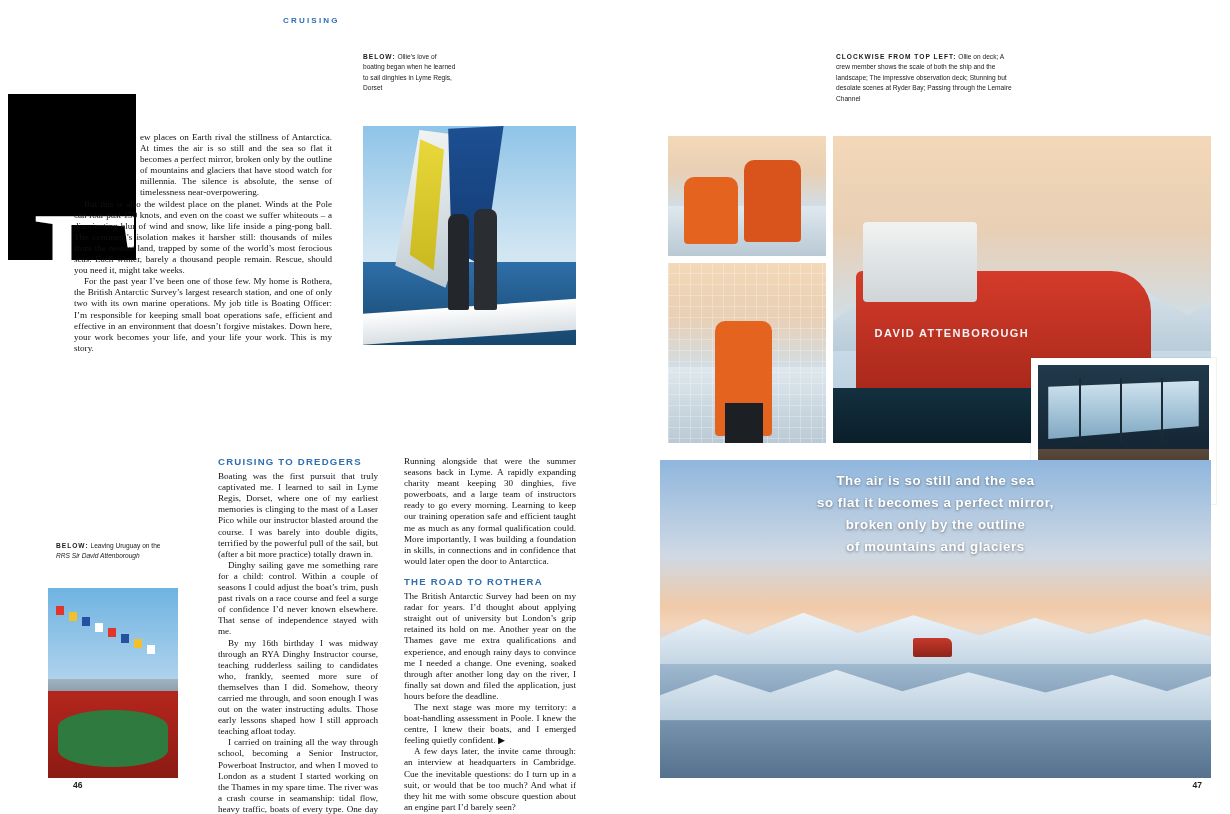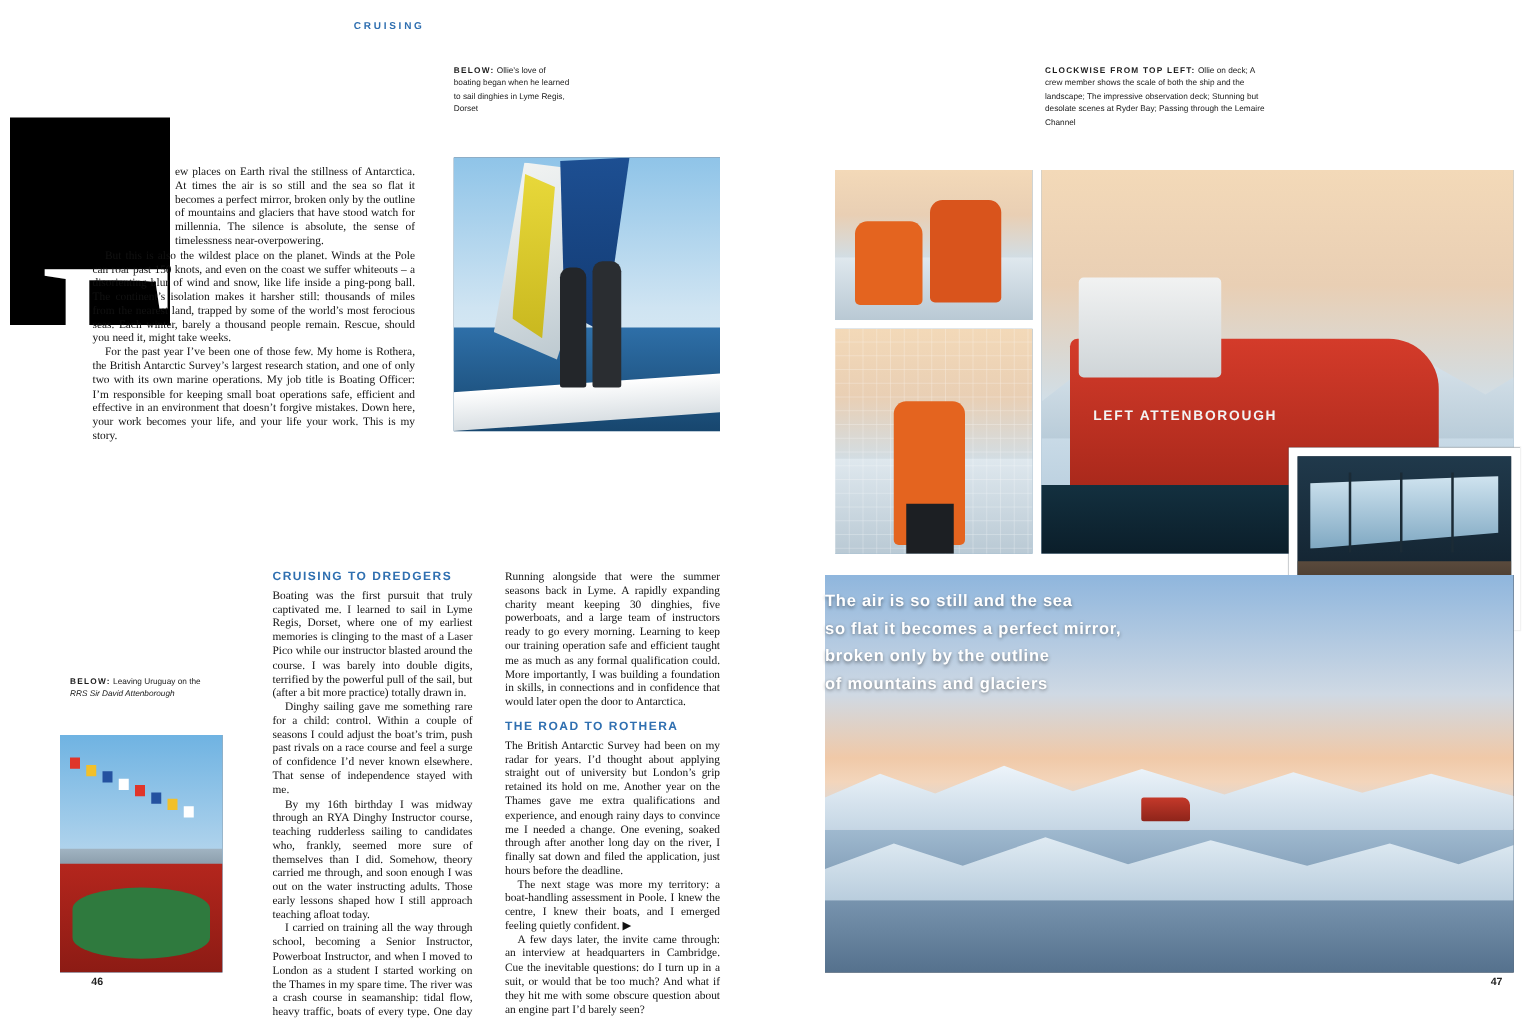--- a/index.html
+++ b/index.html
@@ -109,21 +109,21 @@
   .photo { position: absolute; overflow: hidden; }
   .p-crew   { left: 668px; top: 136px; width: 158px; height: 120px; background:#8aa7bd; }
   .p-ollie  { left: 668px; top: 263px; width: 158px; height: 180px; background:#7fa0b8; }
   .p-ship   { left: 833px; top: 136px; width: 378px; height: 307px; background:#9bb7cc; }
   .p-obs    { left: 1031px; top: 358px; width: 185px; height: 146px; background:#20303c;
               border: 7px solid #fff; box-shadow: 0 0 0 1px rgba(0,0,0,0.05); }
   .p-quote  { left: 660px; top: 460px; width: 551px; height: 318px; background:#0c1726; }
 
   .pull-quote {
     position: absolute; left: 660px; top: 470px; width: 551px;
-    text-align: left;
+    text-align: center;
     font-family: "Liberation Sans", sans-serif;
     font-size: 13.2px; line-height: 22px; font-weight: 700;
     letter-spacing: 0.6px; color: #ffffff;
     text-shadow: 0 1px 3px rgba(0,0,0,0.45);
     z-index: 5;
     pointer-events: none;
   }
   .pull-quote span { display: block; }
 
   
@@ -322,21 +322,21 @@
       <div class="orange-suit" style="left:30%;bottom:4%;width:36%;height:64%;"></div>
       <div style="position:absolute;left:36%;bottom:0;width:24%;height:22%;background:#1c1f23;"></div>
     </div>
 
     <div class="photo p-ship" style="left:218px;top:136px;">
       <div class="ice-sky"></div>
       <div class="mountains"></div>
       <div class="ship-red"></div>
       <div class="ship-white"></div>
       <div class="water-dark"></div>
-      <div class="ship-name">LEFT ATTENBOROUGH</div>
+      <div class="ship-name">DAVID ATTENBOROUGH</div>
     </div>
 
     <div class="photo p-obs" style="left:416px;top:358px;">
       <div class="obs-inner"></div>
       <div class="obs-window"></div>
       <div class="obs-mull" style="left:24%;"></div>
       <div class="obs-mull" style="left:48%;"></div>
       <div class="obs-mull" style="left:72%;"></div>
       <div class="obs-floor"></div>
       <div style="position:absolute;left:26%;bottom:16%;width:22%;height:9%;background:#2c2c2e;border-radius:50%;"></div>

